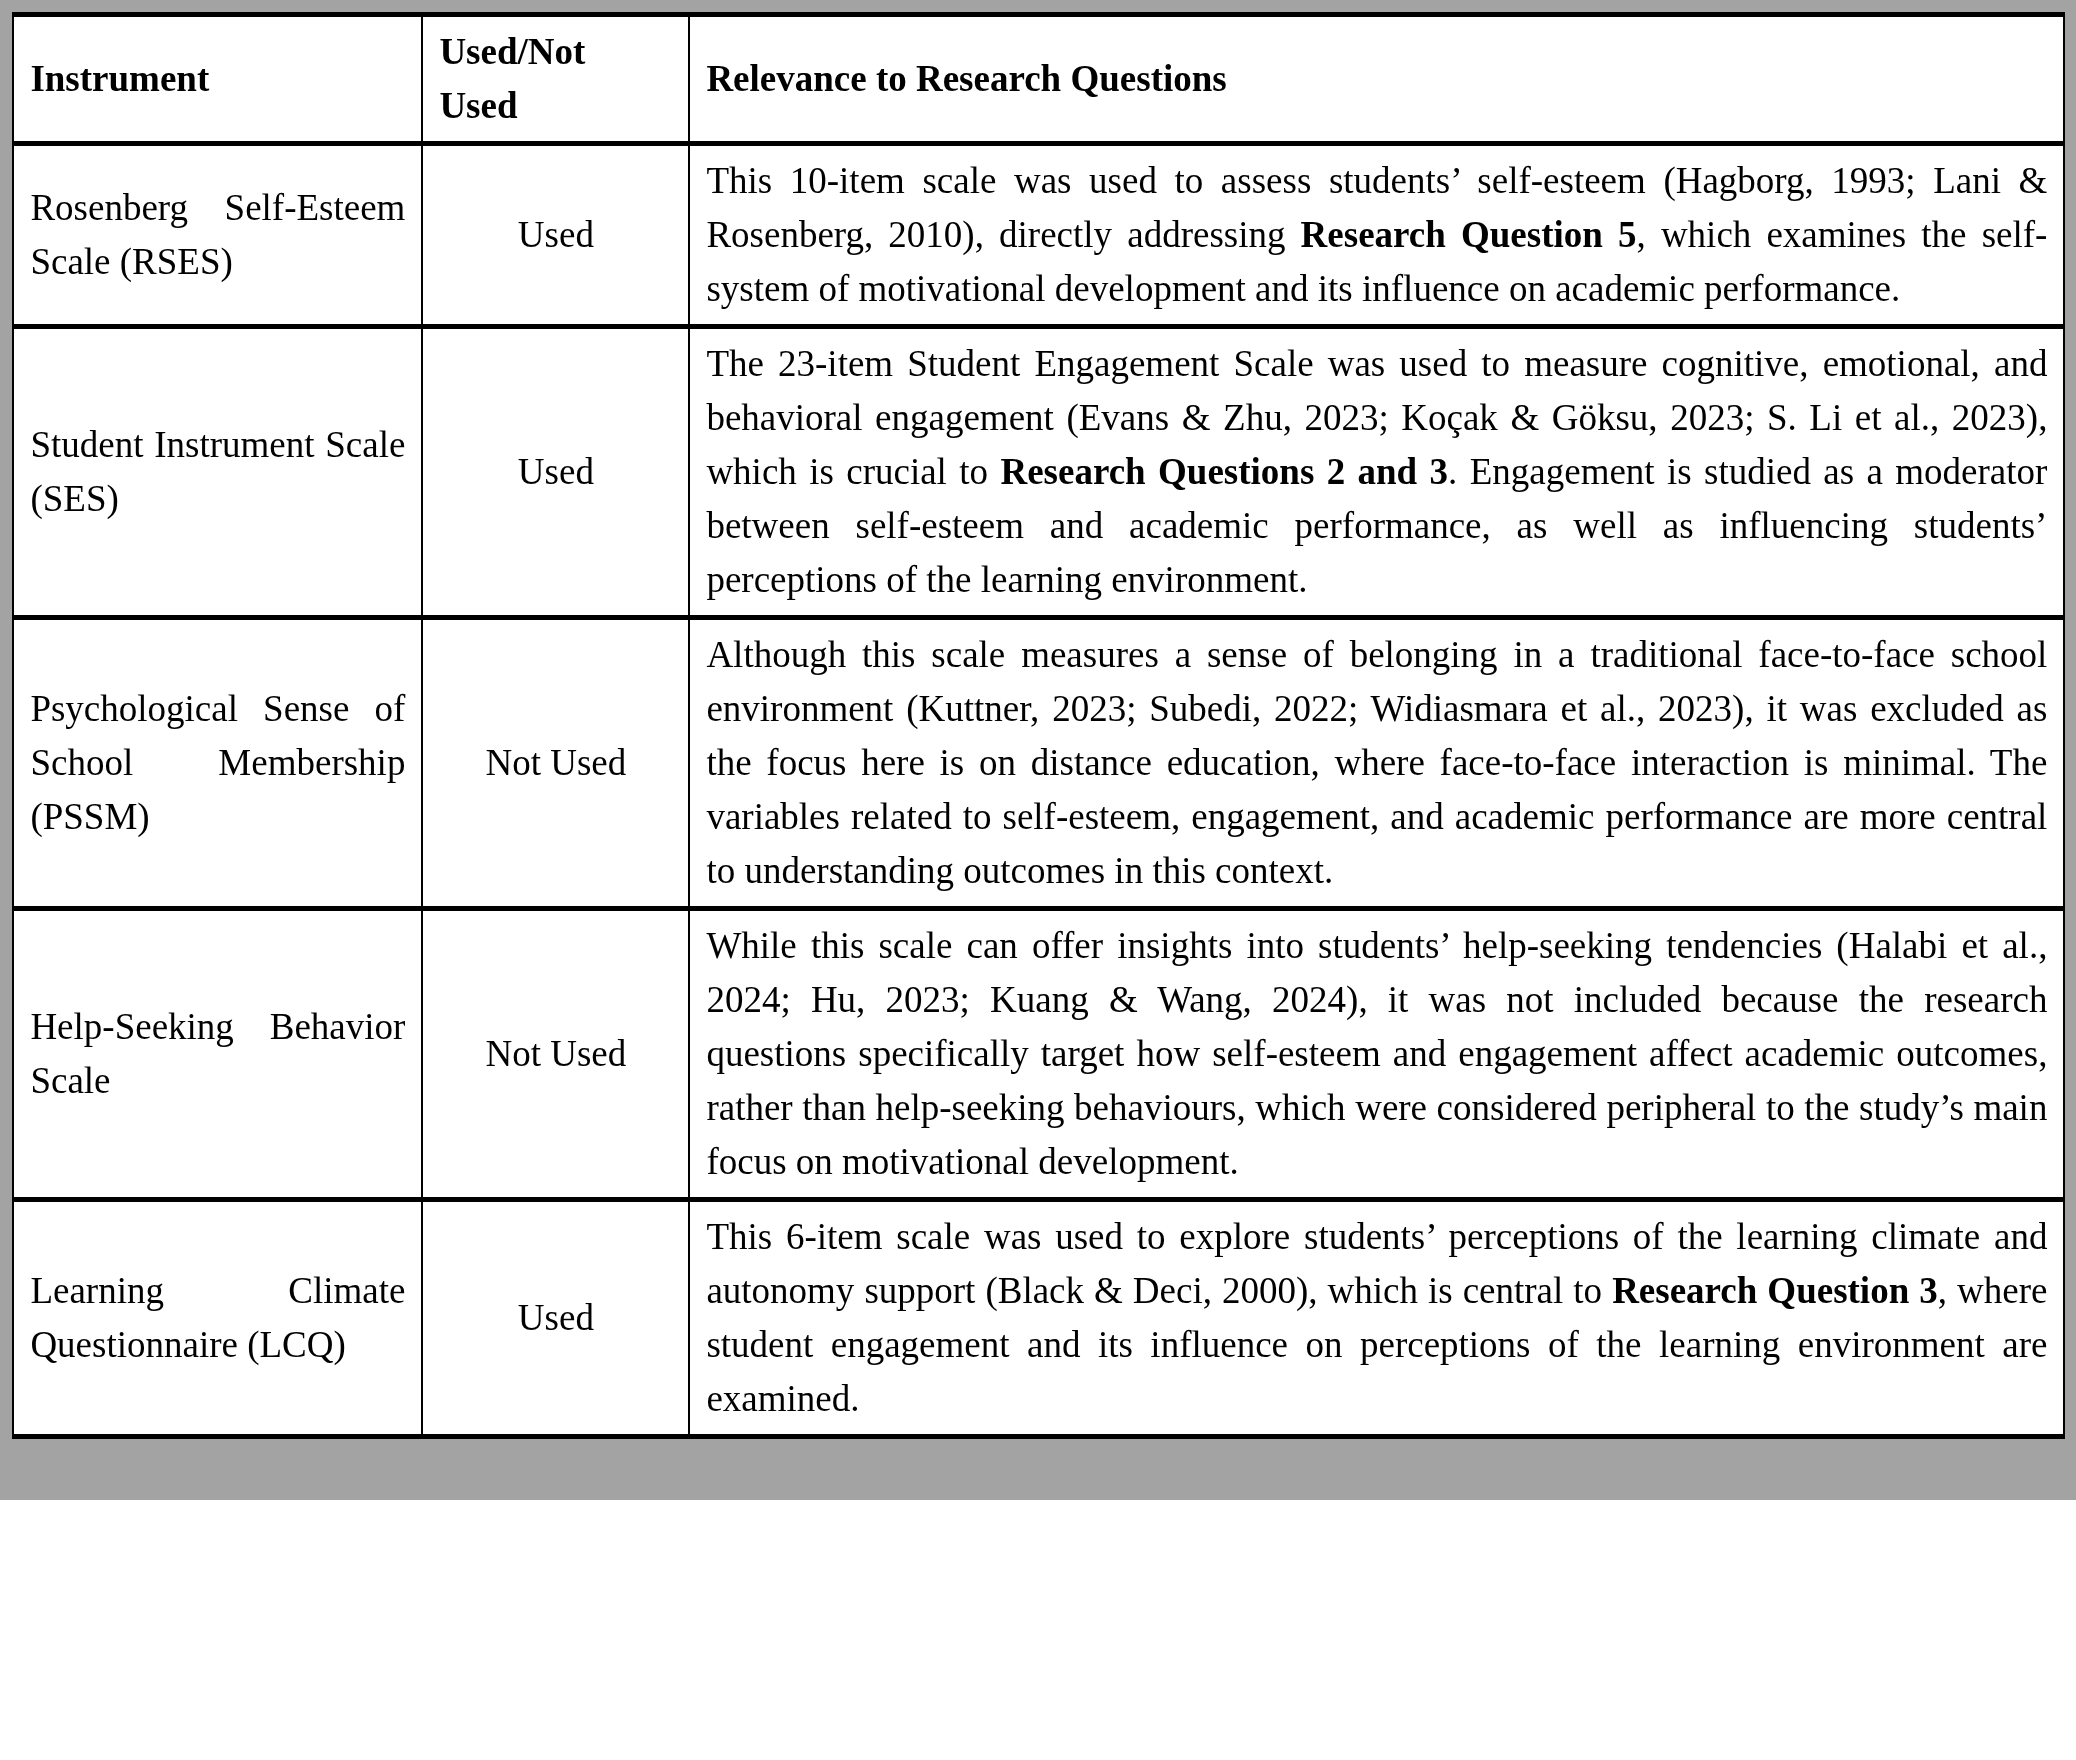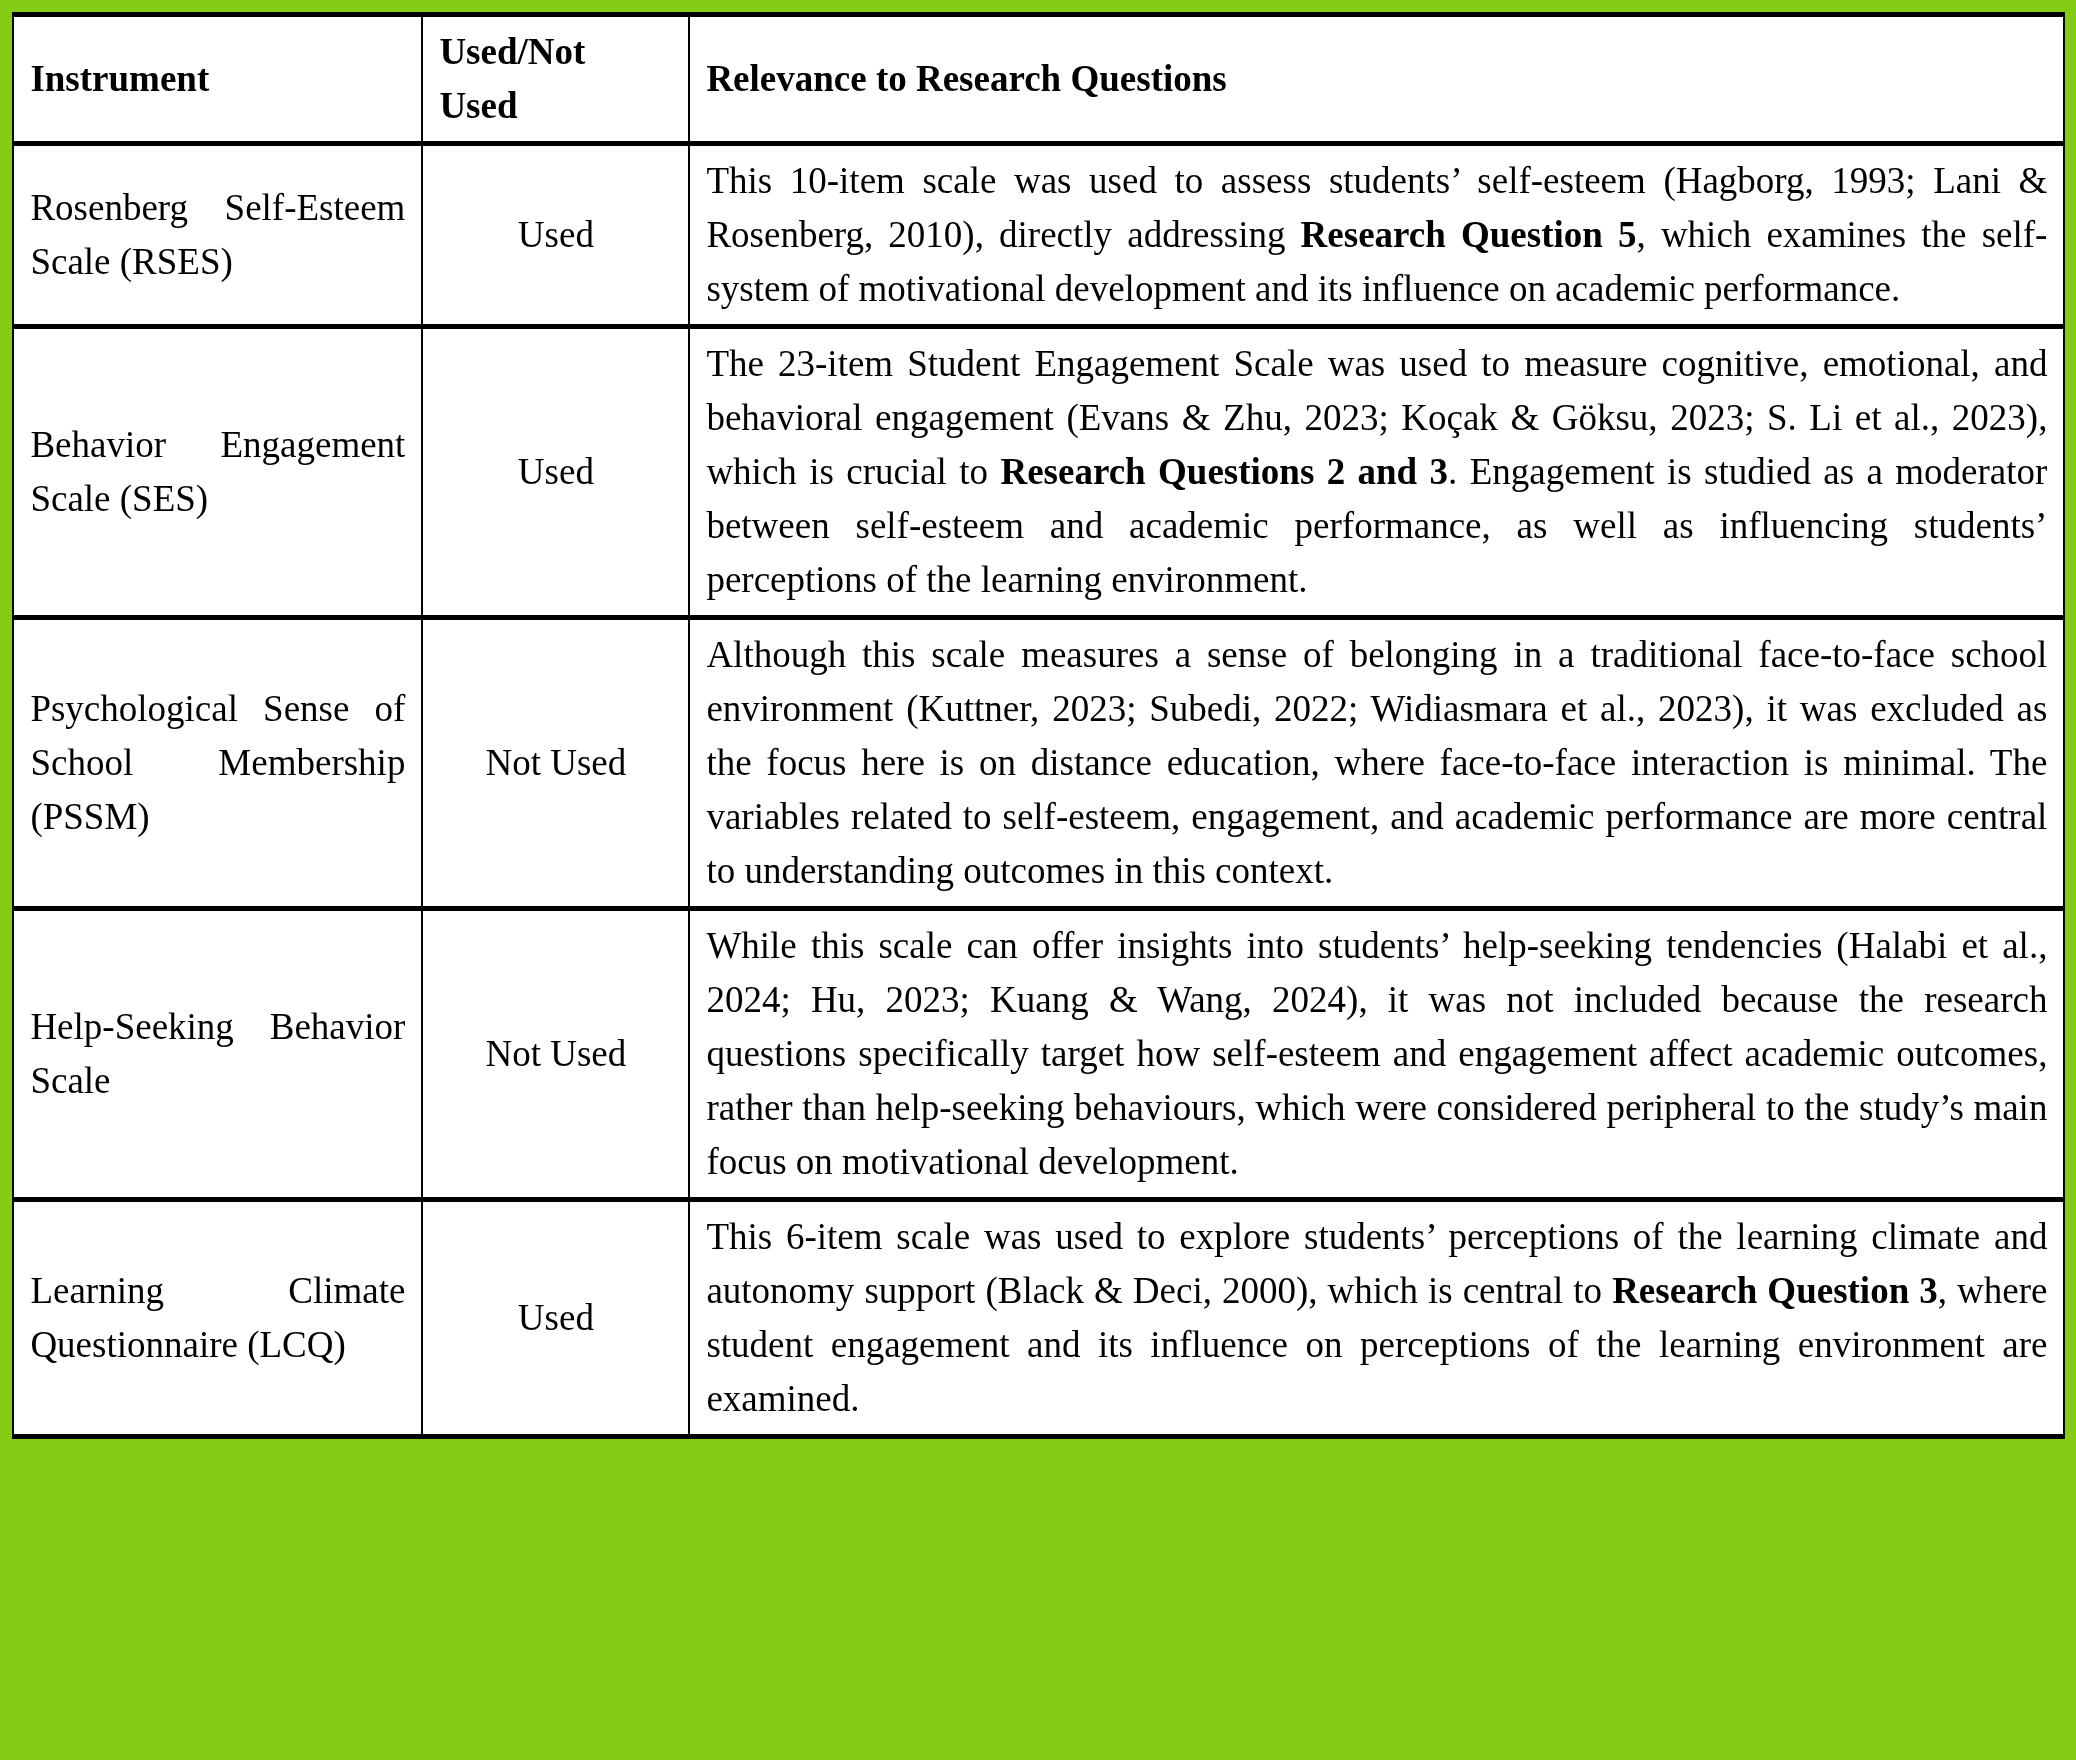--- a/index.html
+++ b/index.html
@@ -6,22 +6,22 @@
     margin: 0;
     padding: 0;
     background: #ffffff;
     width: 2077px;
     height: 1760px;
     overflow: hidden;
   }
   .page {
     position: relative;
     width: 2077px;
-    height: 1760px;
-    background: #84cc16;
+    height: 1500px;
+    background: #a3a3a3;
     font-family: "Liberation Serif", "DejaVu Serif", serif;
     color: #000000;
   }
   table.instruments {
     position: absolute;
     left: 12.4px;
     top: 12.4px;
     width: 2052px;
     border-collapse: collapse;
     table-layout: fixed;
@@ -82,21 +82,21 @@
         <th>Relevance to Research Questions</th>
       </tr>
     </thead>
     <tbody>
     <tr>
           <td class="cell-instrument">Rosenberg Self-Esteem Scale (RSES)</td>
           <td class="cell-used">Used</td>
           <td class="cell-relevance"><span>This 10-item scale was used to assess students’ self-esteem (Hagborg, 1993; Lani &amp; Rosenberg, 2010), directly addressing </span><b>Research Question 5</b><span>, which examines the self-system of motivational development and its influence on academic performance.</span></td>
         </tr>
         <tr>
-          <td class="cell-instrument">Behavior Engagement Scale (SES)</td>
+          <td class="cell-instrument">Student Instrument Scale (SES)</td>
           <td class="cell-used">Used</td>
           <td class="cell-relevance"><span>The 23-item Student Engagement Scale was used to measure cognitive, emotional, and behavioral engagement (Evans &amp; Zhu, 2023; Koçak &amp; Göksu, 2023; S. Li et al., 2023), which is crucial to </span><b>Research Questions 2 and 3</b><span>. Engagement is studied as a moderator between self-esteem and academic performance, as well as influencing students’ perceptions of the learning environment.</span></td>
         </tr>
         <tr>
           <td class="cell-instrument">Psychological Sense of School Membership (PSSM)</td>
           <td class="cell-used">Not Used</td>
           <td class="cell-relevance"><span>Although this scale measures a sense of belonging in a traditional face-to-face school environment (Kuttner, 2023; Subedi, 2022; Widiasmara et al., 2023), it was excluded as the focus here is on distance education, where face-to-face interaction is minimal. The variables related to self-esteem, engagement, and academic performance are more central to understanding outcomes in this context.</span></td>
         </tr>
         <tr>
           <td class="cell-instrument">Help-Seeking Behavior Scale</td>

